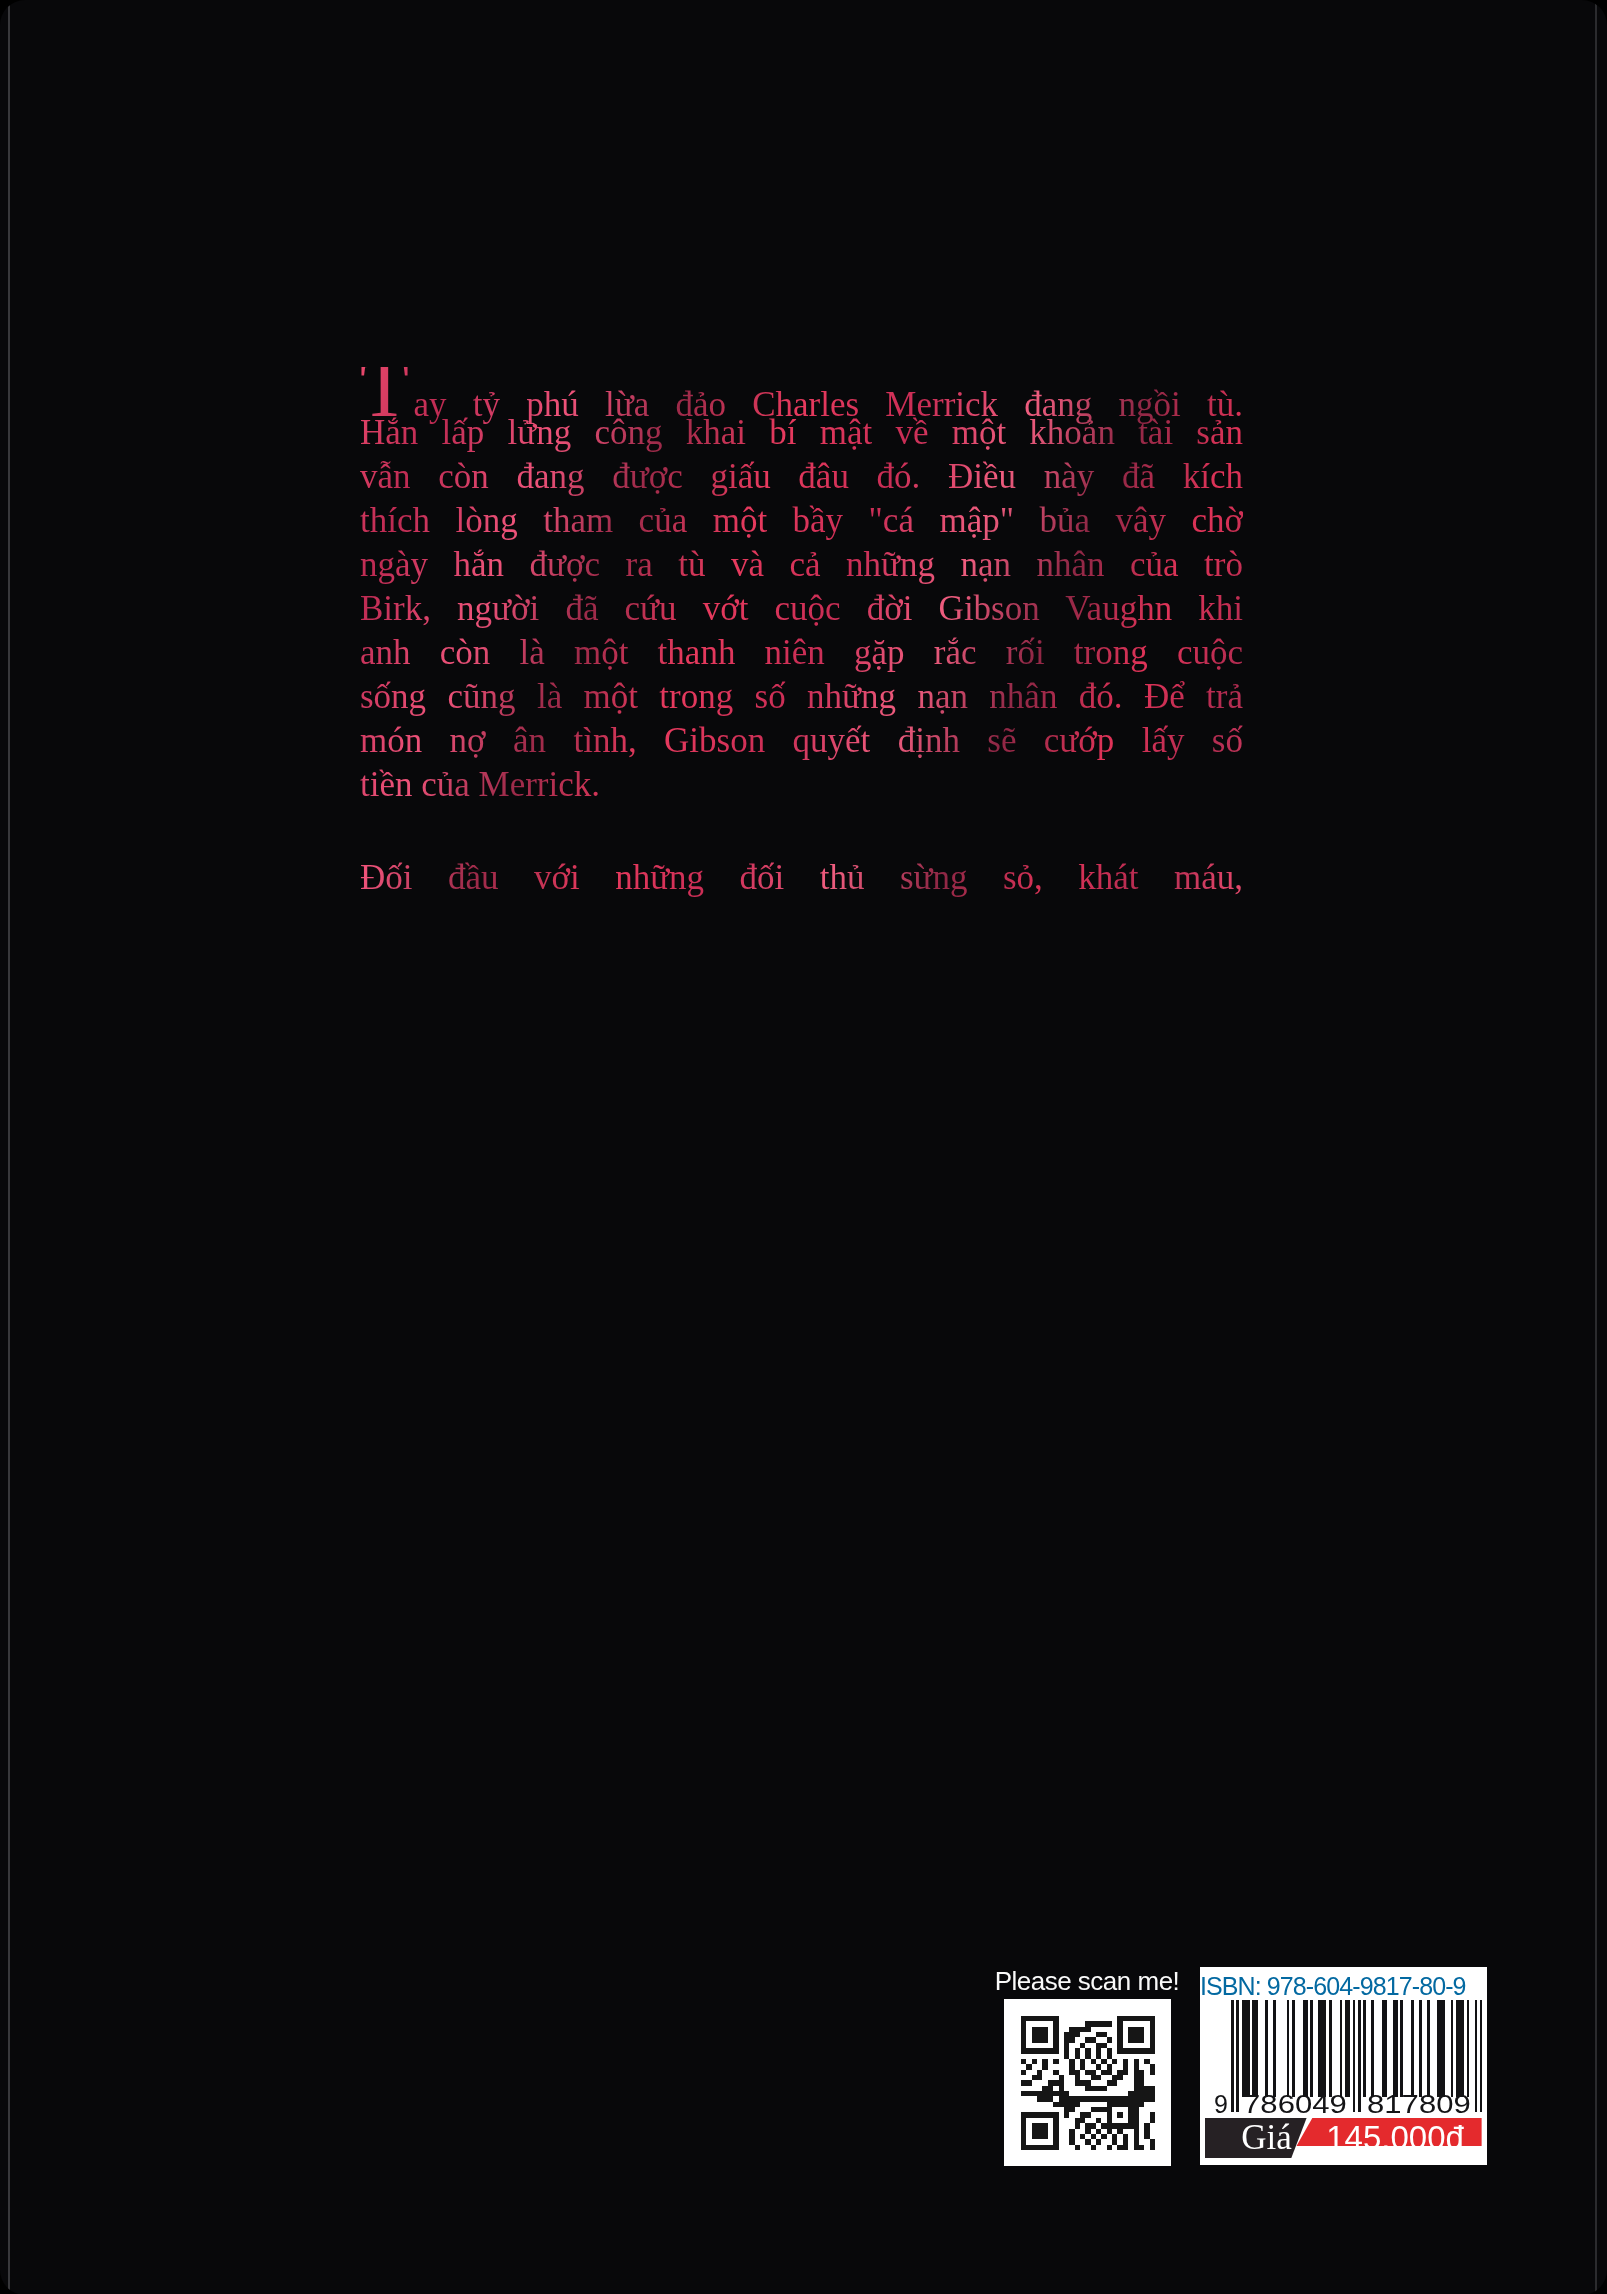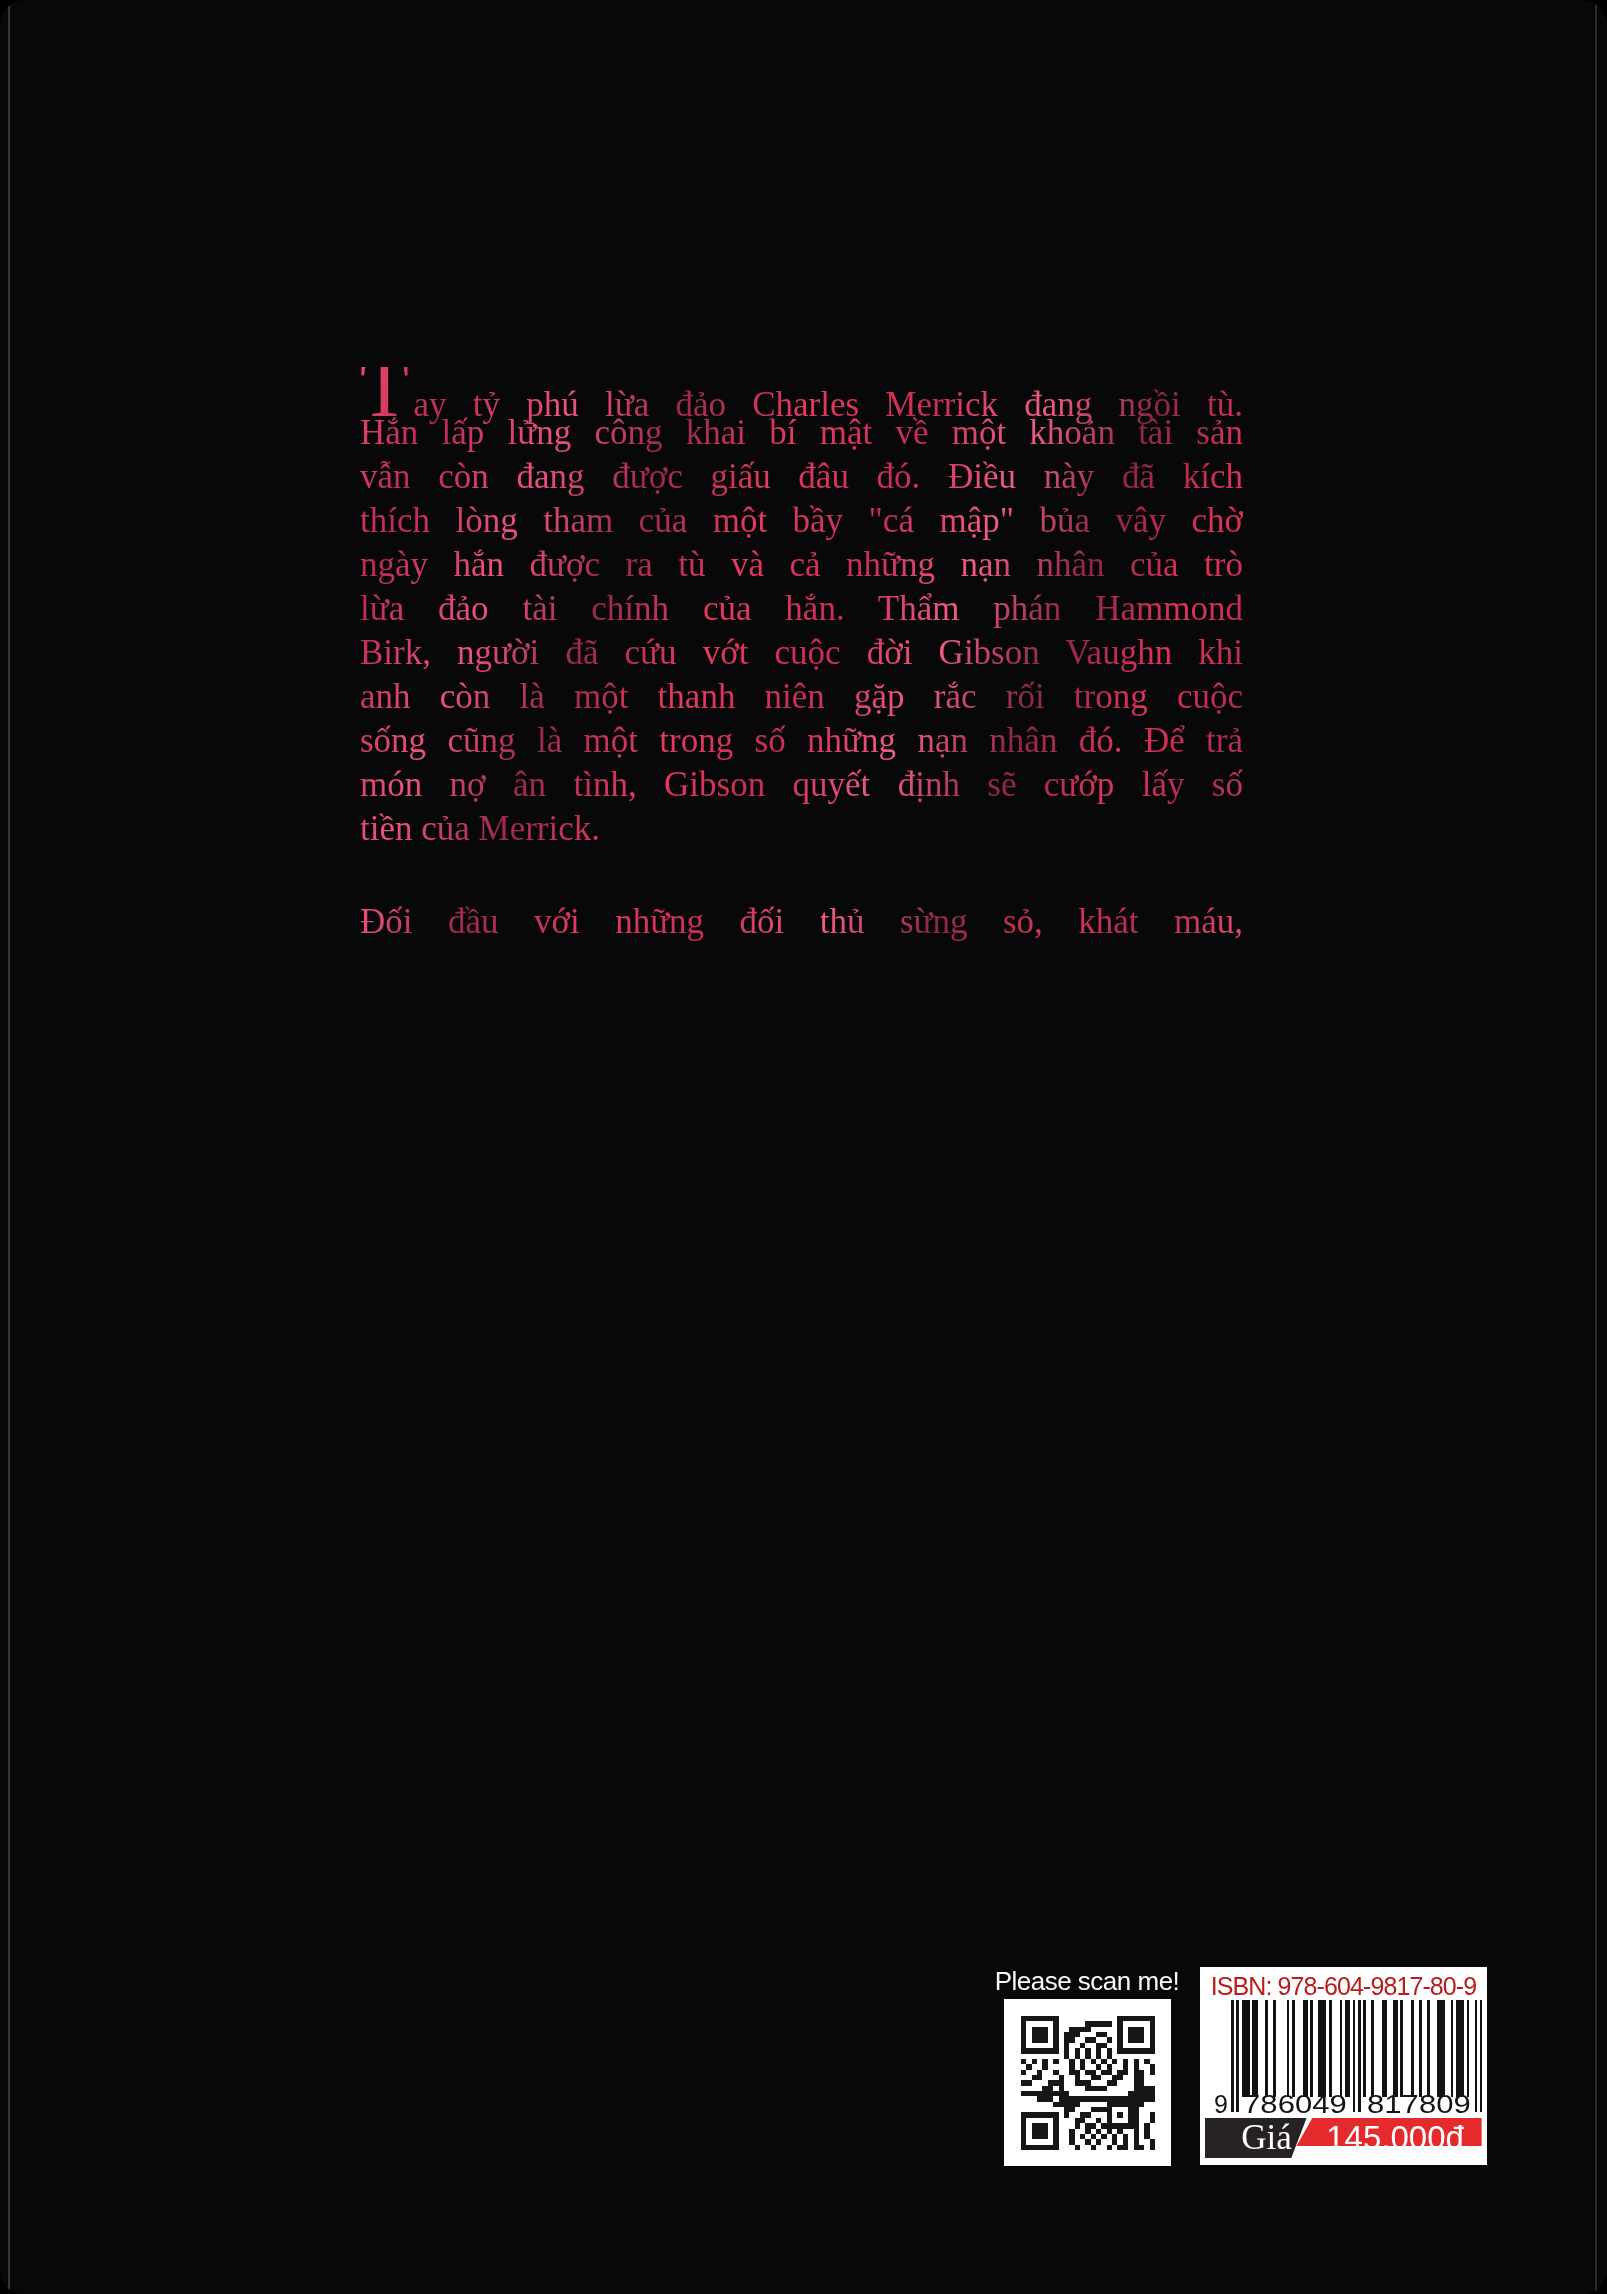--- a/index.html
+++ b/index.html
@@ -35,23 +35,23 @@
     position:absolute;left:985px;top:1966px;width:204px;text-align:center;
     font-family:"Liberation Sans","DejaVu Sans",sans-serif;font-weight:normal;
     font-size:26px;letter-spacing:-0.5px;color:#fafafa;
   }
   .qr-box{position:absolute;left:1004px;top:1999px;width:167px;height:167px;background:#ffffff;}
   .qr-box svg{position:absolute;left:16.7px;top:16.7px;width:134px;height:134px;shape-rendering:crispEdges;}
 
   
   .isbn-box{position:absolute;left:1200px;top:1967px;width:287px;height:198px;background:#ffffff;}
   .isbn-label{
-    position:absolute;top:4.6px;left:0;right:0;text-align:center;
+    position:absolute;top:4.6px;left:0;right:0;
     font-family:"Liberation Sans","DejaVu Sans",sans-serif;
-    font-size:25px;letter-spacing:-0.9px;color:#b91c1c;
+    font-size:25px;letter-spacing:-0.9px;color:#0369a1;
   }
   #barcode-svg{position:absolute;left:0;top:0;width:287px;height:198px;shape-rendering:crispEdges;}
   .price-row{position:absolute;left:4.6px;top:151px;width:277px;height:40px;}
   .price-dark{
     position:absolute;left:0;top:0;width:102px;height:40px;background:var(--price-dark,#262124);
     clip-path:polygon(0 0,100% 0,85% 100%,0 100%);
     color:#fff;font-family:"Liberation Serif","DejaVu Serif",serif;
     font-size:35px;line-height:39px;text-align:center;padding-right:9.3px;box-sizing:border-box;padding-left:31px;
   }
   .price-red{
@@ -68,21 +68,20 @@
 
   <div class="edge-line left"></div>
   <div class="edge-line right"></div>
 
   <div class="synopsis">
     <div class="syn-line"><span class="dropcap">T</span><span>ay tỷ phú lừa đảo Charles Merrick đang ngồi tù.</span></div>
     <div class="syn-line">Hắn lấp lửng công khai bí mật về một khoản tài sản</div>
     <div class="syn-line">vẫn còn đang được giấu đâu đó. Điều này đã kích</div>
     <div class="syn-line">thích lòng tham của một bầy "cá mập" bủa vây chờ</div>
     <div class="syn-line">ngày hắn được ra tù và cả những nạn nhân của trò</div>
-    <div class="syn-line">lừa đảo tài chính của hắn. Thẩm phán Hammond</div>
     <div class="syn-line">Birk, người đã cứu vớt cuộc đời Gibson Vaughn khi</div>
     <div class="syn-line">anh còn là một thanh niên gặp rắc rối trong cuộc</div>
     <div class="syn-line">sống cũng là một trong số những nạn nhân đó. Để trả</div>
     <div class="syn-line">món nợ ân tình, Gibson quyết định sẽ cướp lấy số</div>
     <div class="syn-line no-just">tiền của Merrick.</div>
     <div class="para-gap"></div>
     <div class="syn-line">Đối đầu với những đối thủ sừng sỏ, khát máu,</div>
   </div>
 
   <div class="qr-label">Please scan me!</div>

